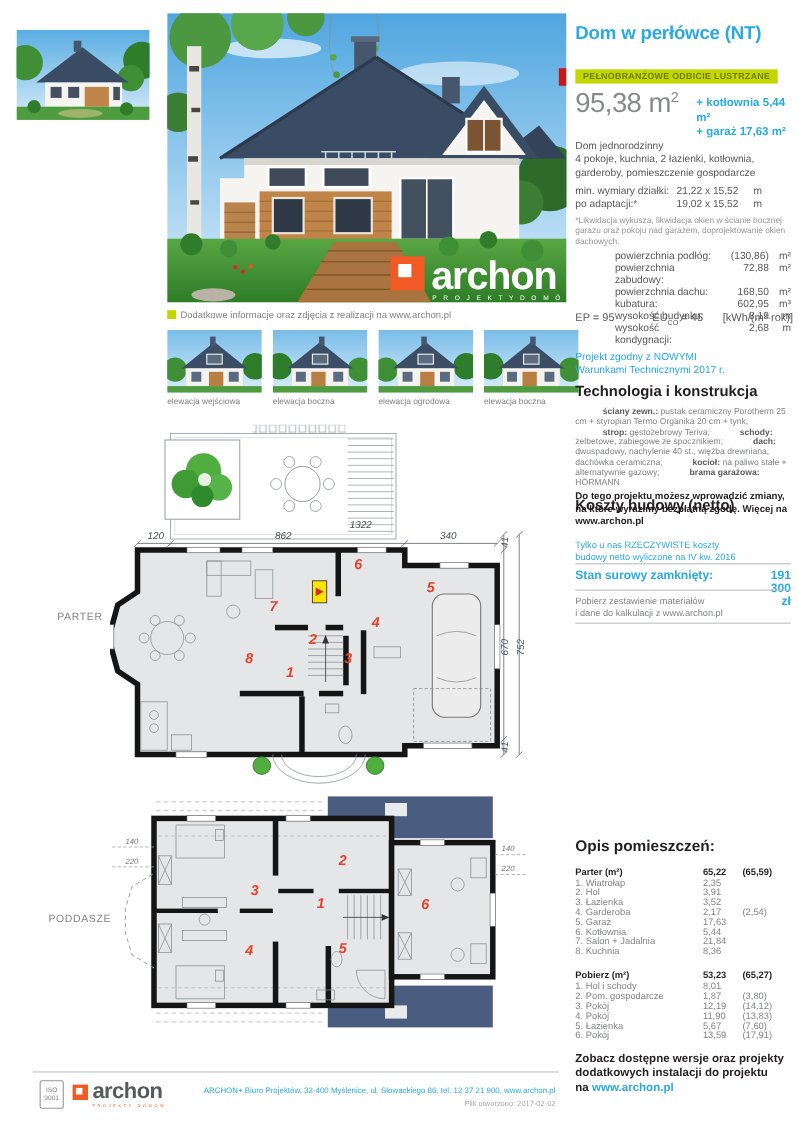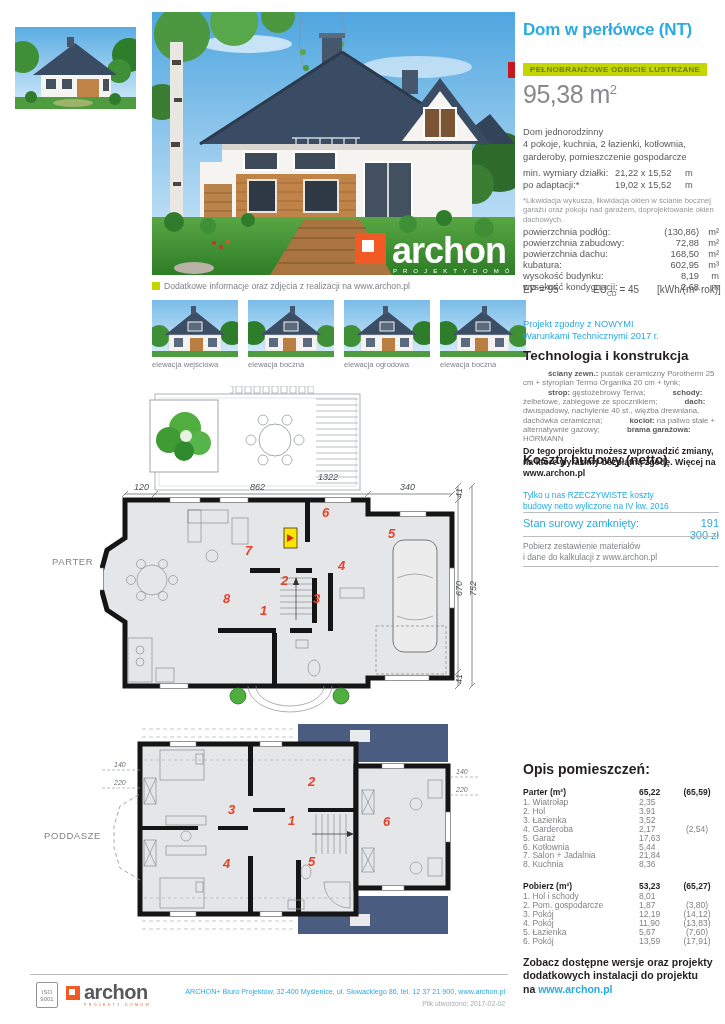--- a/index.html
+++ b/index.html
@@ -15,46 +15,46 @@
   .area-extra{position:absolute;left:110px;top:7px;color:#29abe2;font-size:10.5px;font-weight:bold;line-height:1.3;white-space:pre-line;}
   .desc{top:126px;font-size:9.3px;line-height:1.32;color:#58595b;white-space:pre-line;}
   .plot{top:167px;font-size:9.3px;}
   .plot .row{display:flex;line-height:1.3;}
   .plot .lab{width:92px;}
   .plot .val{width:70px;}
   .plot .unit{width:20px;}
   .footnote{top:196px;font-size:7.6px;line-height:1.25;color:#939598;white-space:pre-line;}
   .areas{top:227px;font-size:9.3px;}
   .areas .row{display:flex;line-height:11px;}
-  .areas .lab{flex:1;}
+  .areas .lab{flex:1;margin-left:36px;}
   .areas .val{width:46px;text-align:right;}
   .areas .unit{width:20px;text-align:right;}
   .energy{top:284px;font-size:10px;color:#58595b;}
   .energy .eu{position:absolute;left:70px;}
   .energy .un{position:absolute;left:134px;}
   .energy sub{font-size:6.5px;}
   .wt2017{top:318px;font-size:9.3px;color:#29abe2;line-height:1.3;white-space:pre-line;}
   .h-sec{font-size:13.5px;font-weight:bold;color:#231f20;}
   .tech-h{top:348px;}
   .tech-p{top:369px;font-size:7.8px;line-height:1.2;color:#808285;}
   .tech-p b{color:#5a5b5e;margin-left:25px;}
   .tech-note{top:446px;font-size:8.8px;font-weight:bold;color:#231f20;line-height:1.25;}
   .koszty-h{top:452px;}
   .koszty-sub{top:490px;font-size:8.4px;color:#29abe2;line-height:1.25;white-space:pre-line;}
   .hr{height:0;border-top:1px solid #bcbec0;width:196px;}
-  .stanrow{top:517px;display:flex;color:#29abe2;font-weight:normal;font-size:11px;gap:41px;}
+  .stanrow{top:517px;display:flex;color:#29abe2;font-weight:bold;font-size:11px;gap:41px;}
   .stanrow .v{flex:1;text-align:right;}
   .pobierz{top:541px;font-size:8.4px;color:#808285;line-height:1.3;white-space:pre-line;}
   .opis-h{top:761px;font-size:14px;font-weight:bold;color:#231f20;}
   .rt{font-size:8.5px;}
   .rt .row{display:flex;line-height:8.9px;color:#808285;}
   .rt .hd{font-weight:bold;color:#231f20;line-height:12px;}
   .rt .nm{flex:1;}
   .rt .v1{width:36px;}
-  .rt .v2{width:44px;text-align:center;}
+  .rt .v2{width:44px;text-align:left;}
   .cta{top:956px;font-size:10.5px;font-weight:bold;color:#231f20;line-height:1.28;}
   .cta .pre{white-space:pre-line;}
   .cta .link{color:#29abe2;}
   
   .thumb{left:15px;top:27px;width:121px;height:82px;}
   .photo{left:152px;top:12px;width:363px;height:263px;}
   .infoline{left:152px;top:281px;font-size:8.6px;color:#808285;display:flex;align-items:center;gap:4px;}
   .infoline .sq{width:8px;height:8px;background:#c4d600;display:inline-block;}
   .elev{top:300px;width:86px;}
   .elev svg{width:86px;height:57px;display:block;}
@@ -263,20 +263,22 @@
   <svg viewBox="0 0 86 57">
       <use href="#elevhouse" transform="translate(86,0) scale(-1,1)"></use>
     </svg>
   <div class="lbl">elewacja boczna</div>
 </div>
 
 <div class="abs col title">Dom w perłówce (NT)</div>
 <div class="abs badge" style="left:523px">PEŁNOBRANŻOWE ODBICIE LUSTRZANE</div>
 <div class="abs col arearow">
   <span class="area-main"><span>95,38 m</span><sup>2</sup></span>
+  <span class="area-extra">+ kotłownia 5,44 m²
++ garaż 17,63 m²</span>
 </div>
 <div class="abs col desc">Dom jednorodzinny
 4 pokoje, kuchnia, 2 łazienki, kotłownia,
 garderoby, pomieszczenie gospodarcze</div>
 
 <div class="abs col plot">
   <div class="row">
     <span class="lab">min. wymiary działki:</span>
     <span class="val">21,22 x 15,52</span>
     <span class="unit">m</span>

